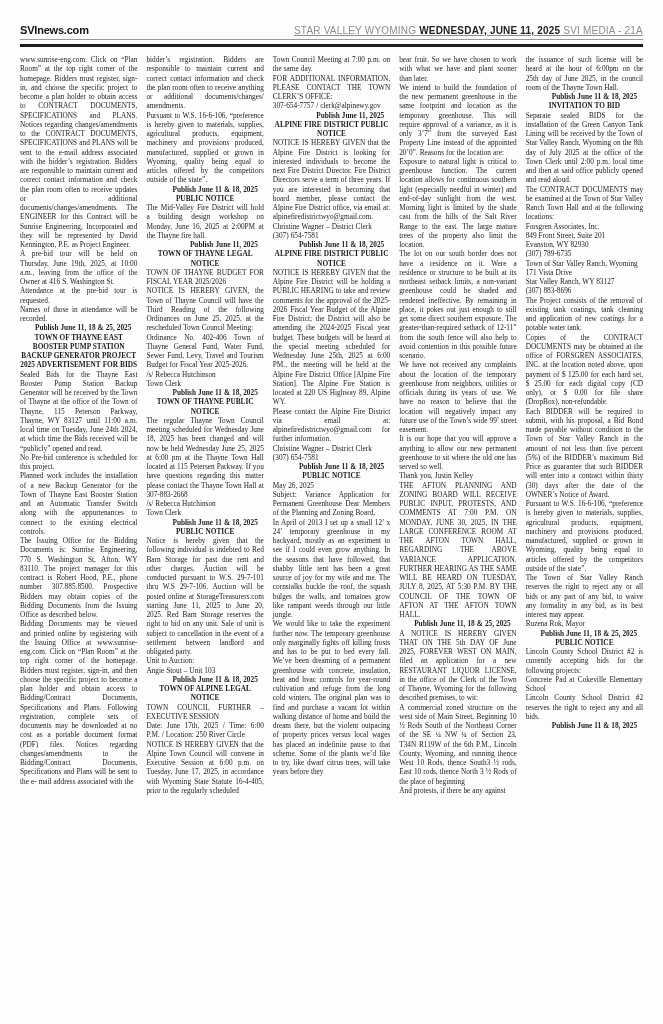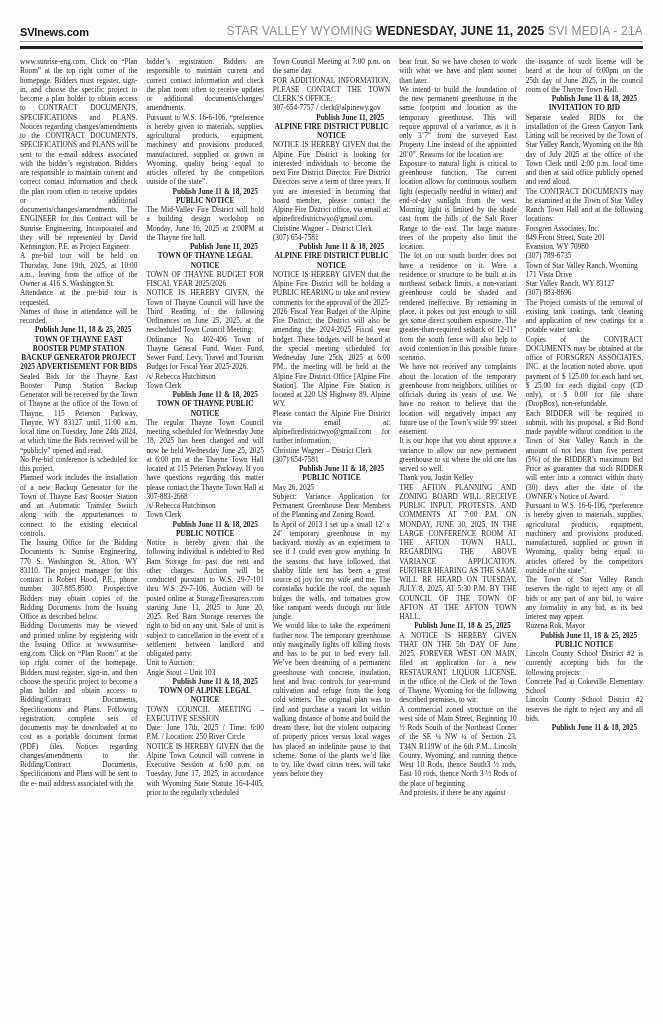--- a/index.html
+++ b/index.html
@@ -13,22 +13,22 @@
   .page { width:663px; height:884px; padding:24px 20px 0 20px; background:#fdfdfc; }
   .masthead {
     display:flex; justify-content:space-between; align-items:flex-end;
     border-bottom:1px solid #9a9a9a; padding-bottom:3px;
   }
   .site {
     font-family:"Liberation Sans", sans-serif; font-weight:bold;
     font-size:11px; color:#141414; letter-spacing:-0.2px;
   }
   .issue {
-    font-family:"Liberation Sans", sans-serif; font-size:12px;
-    color:#8d8d8d; letter-spacing:0.2px; text-transform:uppercase;
+    font-family:"Liberation Sans", sans-serif; font-size:10px;
+    color:#8d8d8d; letter-spacing:0.2px; text-transform:uppercase;text-decoration:underline;
   }
   .issue .strong { color:#222; font-weight:bold; }
   .rule { height:3px; background:#1d1d1d; margin-top:4px; }
   .columns { display:flex; gap:9px; margin-top:8px; }
   .col { flex:1 1 0; min-width:0; }
   .blk { font-size:7.3px; line-height:9.25px; text-align:justify; word-spacing:0.2px; }
   .blk.heading { font-weight:bold; text-align:center; }
   .blk.publish { font-weight:bold; text-align:right; padding-right:6px; }
 </style>
 </head>
@@ -48,21 +48,21 @@
         <div class="blk p">Names of those in attendance will be recorded.</div>
         <div class="blk publish">Publish June 11, 18 &amp; 25, 2025</div>
         <div class="blk heading">TOWN OF THAYNE EAST BOOSTER PUMP STATION BACKUP GENERATOR PROJECT 2025 ADVERTISEMENT FOR BIDS</div>
         <div class="blk p">Sealed Bids for the Thayne East Booster Pump Station Backup Generator will be received by the Town of Thayne at the office of the Town of Thayne, 115 Peterson Parkway, Thayne, WY 83127 until 11:00 a.m. local time on Tuesday, June 24th 2024, at which time the Bids received will be “publicly” opened and read.</div>
         <div class="blk p">No Pre-bid conference is scheduled for this project.</div>
         <div class="blk p">Planned work includes the installation of a new Backup Generator for the Town of Thayne East Booster Station and an Automatic Transfer Switch along with the appurtenances to connect to the existing electrical controls.</div>
         <div class="blk p">The Issuing Office for the Bidding Documents is: Sunrise Engineering, 770 S. Washington St, Afton, WY 83110. The project manager for this contract is Robert Hood, P.E., phone number 307.885.8500. Prospective Bidders may obtain copies of the Bidding Documents from the Issuing Office as described below.</div>
         <div class="blk p">Bidding Documents may be viewed and printed online by registering with the Issuing Office at www.sunrise-eng.com. Click on “Plan Room” at the top right corner of the homepage. Bidders must register, sign-in, and then choose the specific project to become a plan holder and obtain access to Bidding/Contract Documents, Specifications and Plans. Following registration, complete sets of documents may be downloaded at no cost as a portable document format (PDF) files. Notices regarding changes/amendments to the Bidding/Contract Documents, Specifications and Plans will be sent to the e- mail address associated with the</div>
       </div>
       <div class="col">
-        <div class="blk p">bidder’s registration. Bidders are responsible to maintain current and correct contact information and check the plan room often to receive updates or additional documents/changes/ amendments.</div>
+        <div class="blk p">bidder’s registration. Bidders are responsible to maintain current and correct contact information and check the plan room often to receive anything or additional documents/changes/ amendments.</div>
         <div class="blk p">Pursuant to W.S. 16-6-106, “preference is hereby given to materials, supplies, agricultural products, equipment, machinery and provisions produced, manufactured, supplied or grown in Wyoming, quality being equal to articles offered by the competitors outside of the state”.</div>
         <div class="blk publish">Publish June 11 &amp; 18, 2025</div>
         <div class="blk heading">PUBLIC NOTICE</div>
         <div class="blk p">The Mid-Valley Fire District will hold a building design workshop on Monday, June 16, 2025 at 2:00PM at the Thayne fire hall.</div>
         <div class="blk publish">Publish June 11, 2025</div>
         <div class="blk heading">TOWN OF THAYNE LEGAL NOTICE</div>
         <div class="blk p">TOWN OF THAYNE BUDGET FOR FISCAL YEAR 2025/2026</div>
         <div class="blk p">NOTICE IS HEREBY GIVEN, the Town of Thayne Council will have the Third Reading of the following Ordinances on June 25, 2025, at the rescheduled Town Council Meeting:</div>
         <div class="blk p">Ordinance No. 402-406 Town of Thayne General Fund, Water Fund, Sewer Fund, Levy, Travel and Tourism Budget for Fiscal Year 2025-2026.</div>
         <div class="blk p">/s/ Rebecca Hutchinson</div>
@@ -72,21 +72,21 @@
         <div class="blk p">The regular Thayne Town Council meeting scheduled for Wednesday June 18, 2025 has been changed and will now be held Wednesday June 25, 2025 at 6:00 pm at the Thayne Town Hall located at 115 Petersen Parkway. If you have questions regarding this matter please contact the Thayne Town Hall at 307-883-2668</div>
         <div class="blk p">/s/ Rebecca Hutchinson</div>
         <div class="blk p">Town Clerk</div>
         <div class="blk publish">Publish June 11 &amp; 18, 2025</div>
         <div class="blk heading">PUBLIC NOTICE</div>
         <div class="blk p">Notice is hereby given that the following individual is indebted to Red Barn Storage for past due rent and other charges.  Auction will be conducted pursuant to W.S. 29-7-101 thru W.S 29-7-106. Auction will be posted online at StorageTreasurers.com starting June 11, 2025 to June 20, 2025. Red Barn Storage reserves the right to bid on any unit.  Sale of unit is subject to cancellation in the event of a settlement between landlord and obligated party.</div>
         <div class="blk p">Unit to Auction:</div>
         <div class="blk p">Angie Stout – Unit 103</div>
         <div class="blk publish">Publish June 11 &amp; 18, 2025</div>
         <div class="blk heading">TOWN OF ALPINE LEGAL NOTICE</div>
-        <div class="blk p">TOWN COUNCIL MEETING – EXECUTIVE SESSION</div>
+        <div class="blk p">TOWN COUNCIL FURTHER – EXECUTIVE SESSION</div>
         <div class="blk p">Date: June 17th, 2025 / Time: 6:00 P.M. / Location: 250 River Circle</div>
         <div class="blk p">NOTICE IS HEREBY GIVEN that the Alpine Town Council will convene in Executive Session at 6:00 p.m. on Tuesday, June 17, 2025, in accordance with Wyoming State Statute 16-4-405, prior to the regularly scheduled</div>
       </div>
       <div class="col">
         <div class="blk p">Town Council Meeting at 7:00 p.m. on the same day.</div>
         <div class="blk p">FOR ADDITIONAL INFORMATION, PLEASE CONTACT THE TOWN CLERK’S OFFICE:</div>
         <div class="blk p">307-654-7757 / clerk@alpinewy.gov</div>
         <div class="blk publish">Publish June 11, 2025</div>
         <div class="blk heading">ALPINE FIRE DISTRICT PUBLIC NOTICE</div>
         <div class="blk p">NOTICE IS HEREBY GIVEN that the Alpine Fire District is looking for interested individuals to become the next Fire District Director.  Fire District Directors serve a term of three years.  If you are interested in becoming that board member, please contact the Alpine Fire District office, via email at:  alpinefiredistrictwyo@gmail.com.</div>
@@ -104,37 +104,37 @@
         <div class="blk p">Subject: Variance Application for Permanent Greenhouse Dear Members of the Planning and Zoning Board,</div>
         <div class="blk p">In April of 2013 I set up a small 12’ x 24’ temporary greenhouse in my backyard, mostly as an experiment to see if I could even grow anything. In the seasons that have followed, that shabby little tent has been a great source of joy for my wife and me. The cornstalks buckle the roof, the squash bulges the walls, and tomatoes grow like rampant weeds through our little jungle.</div>
         <div class="blk p">We would like to take the experiment further now. The temporary greenhouse only marginally fights off killing frosts and has to be put to bed every fall. We’ve been dreaming of a permanent greenhouse with concrete, insulation, heat and hvac controls for year-round cultivation and refuge from the long cold winters. The original plan was to find and purchase a vacant lot within walking distance of home and build the dream there, but the violent outpacing of property prices versus local wages has placed an indefinite pause to that scheme. Some of the plants we’d like to try, like dwarf citrus trees, will take years before they</div>
       </div>
       <div class="col">
         <div class="blk p">bear fruit. So we have chosen to work with what we have and plant sooner than later.</div>
         <div class="blk p">We intend to build the foundation of the new permanent greenhouse in the same footprint and location as the temporary greenhouse. This will require approval of a variance, as it is only 3’7” from the surveyed East Property Line instead of the appointed 20’0”. Reasons for the location are:</div>
         <div class="blk p">Exposure to natural light is critical to greenhouse function. The current location allows for continuous southern light (especially needful in winter) and end-of-day sunlight from the west. Morning light is limited by the shade cast from the hills of the Salt River Range to the east. The large mature trees of the property also limit the location.</div>
         <div class="blk p">The lot on our south border does not have a residence on it. Were a residence or structure to be built at its northeast setback limits, a non-variant greenhouse could be shaded and rendered ineffective. By remaining in place, it pokes out just enough to still get some direct southern exposure. The greater-than-required setback of 12-11” from the south fence will also help to avoid contention in this possible future scenario.</div>
         <div class="blk p">We have not received any complaints about the location of the temporary greenhouse from neighbors, utilities or officials during its years of use. We have no reason to believe that the location will negatively impact any future use of the Town’s wide 99’ street easement.</div>
-        <div class="blk p">It is our hope that you about approve a variance to allow our new permanent greenhouse to sit where the old one has served so well.</div>
+        <div class="blk p">It is our hope that you will approve a anything to allow our new permanent greenhouse to sit where the old one has served so well.</div>
         <div class="blk p">Thank you, Justin Kelley</div>
         <div class="blk p">THE AFTON PLANNING AND ZONING BOARD WILL RECEIVE PUBLIC INPUT, PROTESTS, AND COMMENTS AT 7:00 P.M. ON MONDAY, JUNE 30, 2025, IN THE LARGE CONFERENCE ROOM AT THE AFTON TOWN HALL, REGARDING THE ABOVE VARIANCE APPLICATION. FURTHER HEARING AS THE SAME WILL BE HEARD ON TUESDAY, JULY 8, 2025, AT 5:30 P.M. BY THE COUNCIL OF THE TOWN OF AFTON AT THE AFTON TOWN HALL.</div>
         <div class="blk publish">Publish June 11, 18 &amp; 25, 2025</div>
         <div class="blk p">A NOTICE IS HEREBY GIVEN THAT ON THE 5th DAY OF June 2025, FOREVER WEST ON MAIN, filed an application for a new RESTAURANT LIQUOR LICENSE, in the office of the Clerk of the Town of Thayne, Wyoming for the following described premises, to wit:</div>
         <div class="blk p">A commercial zoned structure on the west side of Main Street, Beginning 10 ½ Rods South of the Northeast Corner of the SE ¼ NW ¼ of Section 23, T34N R119W of the 6th P.M., Lincoln County, Wyoming, and running thence West 10 Rods, thence South3 ½ rods, East 10 rods, thence North 3 ½ Rods of the place of beginning</div>
         <div class="blk p">And protests, if there be any against</div>
       </div>
       <div class="col">
         <div class="blk p">the issuance of such license will be heard at the hour of 6:00pm on the 25th day of June 2025, in the council room of the Thayne Town Hall.</div>
         <div class="blk publish">Publish June 11 &amp; 18, 2025</div>
         <div class="blk heading">INVITATION TO BID</div>
         <div class="blk p">Separate sealed BIDS for the installation of the Green Canyon Tank Lining will be received by the Town of Star Valley Ranch, Wyoming on the  8th  day of July 2025  at the office of the Town Clerk until 2:00 p.m. local time and then at said office publicly opened and read aloud.</div>
         <div class="blk p">The CONTRACT DOCUMENTS may be examined at the Town of Star Valley Ranch Town Hall and at the following locations:</div>
         <div class="blk p">Forsgren Associates, Inc.</div>
         <div class="blk p">849 Front Street, Suite 201</div>
-        <div class="blk p">Evanston, WY 70980</div>
+        <div class="blk p">Evanston, WY 82930</div>
         <div class="blk p">(307) 789-6735</div>
         <div class="blk p">Town of Star Valley Ranch, Wyoming</div>
         <div class="blk p">171 Vista Drive</div>
         <div class="blk p">Star Valley Ranch, WY 83127</div>
         <div class="blk p">(307) 883-8696</div>
         <div class="blk p">The Project consists of the removal of existing tank coatings, tank cleaning and application of new coatings for a potable water tank.</div>
         <div class="blk p">Copies of the CONTRACT DOCUMENTS may be obtained at the office of FORSGREN ASSOCIATES, INC. at the location noted above, upon payment of $ 125.00  for each hard set, $  25.00 for each digital copy (CD only), or $  0.00   for file share (DropBox), non-refundable.</div>
         <div class="blk p">Each BIDDER will be required to submit, with his proposal, a Bid Bond made payable without condition to the Town of Star Valley Ranch in the amount of not less than five percent (5%) of the BIDDER’s maximum Bid Price as guarantee that such BIDDER will enter into a contract within thirty (30) days after the date of the OWNER’s Notice of Award.</div>
         <div class="blk p">Pursuant to W.S. 16-6-106, “preference is hereby given to materials, supplies, agricultural products, equipment, machinery and provisions produced, manufactured, supplied or grown in Wyoming, quality being equal to articles offered by the competitors outside of the state”.</div>
         <div class="blk p">The Town of Star Valley Ranch reserves the right to reject any or all bids or any part of any bid, to waive any formality in any bid, as its best interest may appear.</div>

